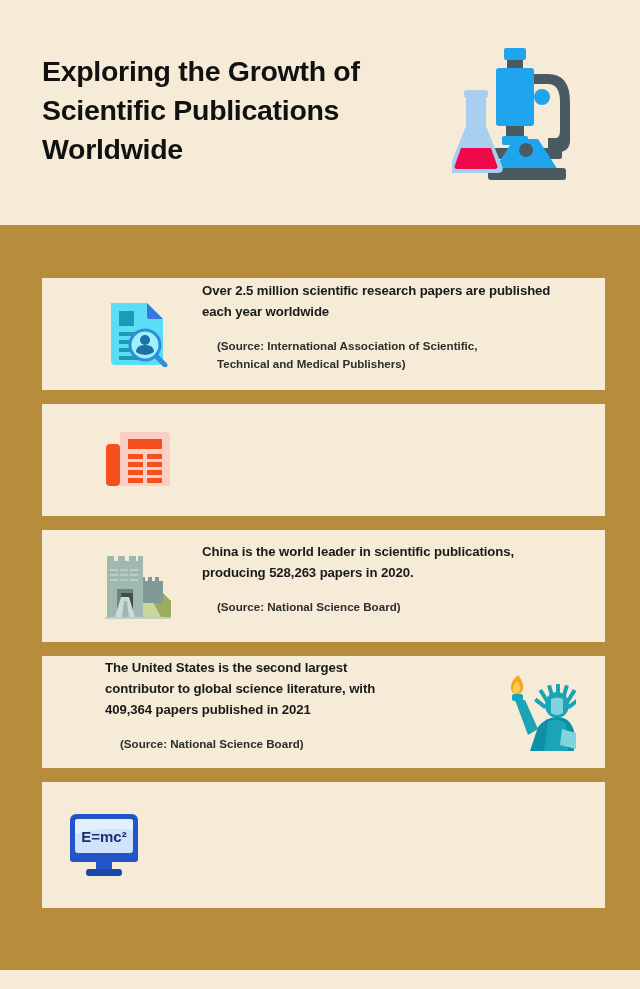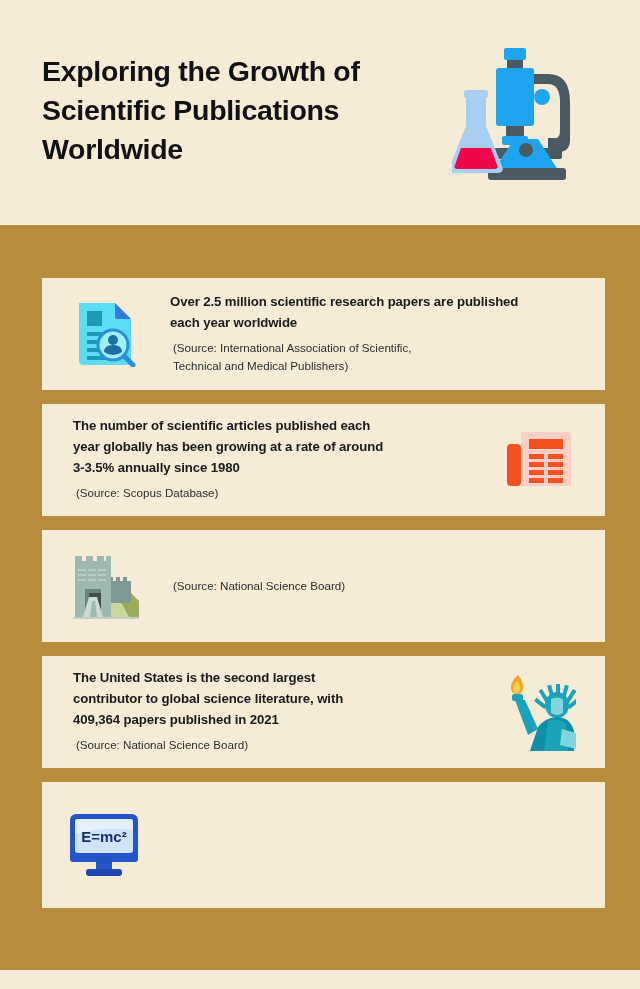--- a/index.html
+++ b/index.html
@@ -84,21 +84,21 @@
   }
   .card {
     position: relative;
     width: 563px;
     background: #F5EBD6;
     margin-bottom: 14px;
     display: flex;
     align-items: center;
     box-sizing: border-box;
   }
-  .card.h112 { height: 112px; }
+  .card.h112 { height: 112px; padding-left: 32px; }
   .card.h126 { height: 126px; }
   .card-icon {
     flex: 0 0 auto;
     display: flex;
     align-items: center;
     justify-content: center;
   }
   .card-text {
     flex: 1 1 auto;
     box-sizing: border-box;
@@ -107,24 +107,24 @@
     font-size: 13.2px;
     font-weight: bold;
     line-height: 21px;
     color: #1A1A1A;
     letter-spacing: -0.1px;
     margin: 0 0 6px 0;
     white-space: pre-line;
   }
   .source {
     font-size: 11.6px;
-    font-weight: normal;
+    font-weight: bold;
     line-height: 18px;
     color: #2E2E2E;
-    margin: 3px;
+    margin: 15px;
     white-space: pre-line;
   }
   
   .card.icon-left .card-icon { order: 1; width: 128px; }
   .card.icon-left .card-text { order: 2; padding-right: 22px; }
   .card.icon-right .card-icon { order: 2; width: 130px; }
   .card.icon-right .card-text { order: 1; padding-left: 31px; }
   svg { display: block; }
 </style>
 </head>
@@ -204,26 +204,20 @@
           <rect x="24" y="26" width="15" height="5" fill="#F4511E"></rect>
           <rect x="43" y="26" width="15" height="5" fill="#F4511E"></rect>
           <rect x="24" y="34" width="15" height="5" fill="#F4511E"></rect>
           <rect x="43" y="34" width="15" height="5" fill="#F4511E"></rect>
           <rect x="24" y="42" width="15" height="5" fill="#F4511E"></rect>
           <rect x="43" y="42" width="15" height="5" fill="#F4511E"></rect>
           <rect x="24" y="50" width="15" height="5" fill="#F4511E"></rect>
           <rect x="43" y="50" width="15" height="5" fill="#F4511E"></rect>
         </svg>
       </div>
-      <div class="card-text">
-        <p class="stat">The number of scientific articles published each
-year globally has been growing at a rate of around
-3-3.5% annually since 1980</p>
-        <p class="source">(Source: Scopus Database)</p>
-      </div>
     </div>
 
     <div class="card icon-left h112">
       <div class="card-icon">
         <svg width="66" height="66" viewBox="0 0 66 66">
           <rect x="0" y="64" width="66" height="2" fill="#BFD0C7"></rect>
 
           <path d="M36 44 L48 30 L66 48 L66 64 L36 64 Z" fill="#9BAD5C"></path>
           <path d="M36 52 L44 42 L56 64 L36 64 Z" fill="#C9D79B"></path>
 
@@ -251,20 +245,22 @@
           </g>
 
           <path d="M12 36 L28 36 L28 64 L12 64 Z" fill="#6E857E"></path>
           <path d="M16 40 L28 40 L28 64 L16 64 Z" fill="#3F4F4B"></path>
 
           <path d="M10 64 L16 44 L24 44 L30 64 Z" fill="#CBDBD5"></path>
           <path d="M17 64 L19 48 L22 48 L24 64 Z" fill="#9FB8B0"></path>
         </svg>
       </div>
       <div class="card-text">
+        <p class="stat">China is the world leader in scientific publications,
+producing 528,263 papers in 2020.</p>
         <p class="source">(Source: National Science Board)</p>
       </div>
     </div>
 
     <div class="card icon-right h112">
       <div class="card-icon">
         <svg width="72" height="78" viewBox="0 0 72 78">
 
           <path d="M14 2 Q20 9 19 16 Q18 21 13 21 Q8 21 7 16 Q6 9 14 2 Z" fill="#F5A623"></path>
           <path d="M13 8 Q17 13 16 17 Q15 20 12 20 Q9 20 9 17 Q9 13 13 8 Z" fill="#F7D14B"></path>

